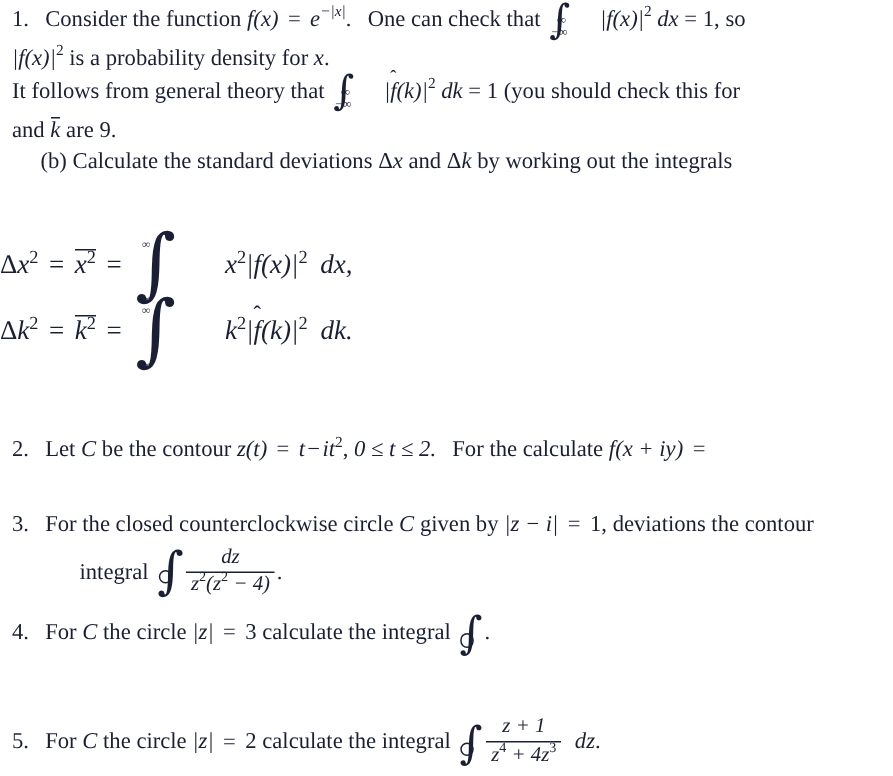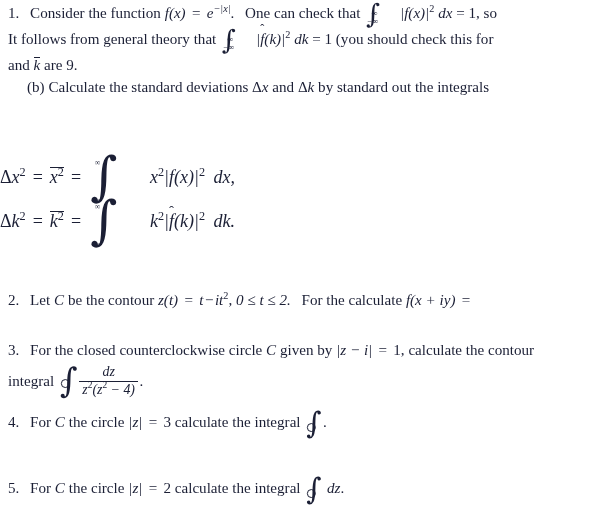--- a/index.html
+++ b/index.html
@@ -219,20 +219,25 @@
       <span class="m"><span>f</span><span>(x)</span></span>
       <span class="opn">=</span>
       <span class="m"><span>e</span><sup class="ei">−|x|</sup></span><span class="mr">.</span><span class="sp2"></span>
       <span class="mr">One can check that</span>
       <span class="intg"><span class="sgn">∫</span><span class="lim-t">∞</span><span class="lim-b">−∞</span><span class="pad"></span></span><span class="m"><span>|f(x)|</span><sup class="e">2</sup></span>
       <span class="m">dx</span>
       <span class="mr">= 1,</span>
       <span class="mr">so</span>
     </div>
 
+    <div class="p-item">
+      <span class="m"><span>|f(x)|</span><sup class="e">2</sup></span>
+      <span class="mr">is a probability density for</span>
+      <span class="m">x</span><span class="mr">.</span>
+    </div>
 
 
     <div class="p-item">
       <span class="mr">It follows from general theory that</span>
       <span class="intg"><span class="sgn">∫</span><span class="lim-t">∞</span><span class="lim-b">−∞</span><span class="pad"></span></span><span class="m">|<span class="hat"><span class="acc">̂</span><span>f</span></span>(<span>k</span>)|<sup class="e">2</sup></span>
       <span class="m">dk</span>
       <span class="mr">= 1</span>
       <span class="mr">(you should check this for</span>
     </div>
 
@@ -242,21 +247,21 @@
       <span class="m"><span class="ovl">k</span></span>
       <span class="mr">are 9.</span>
     </div>
 
     <div class="p-item">
       <span class="indent"></span><span class="mr">(b)</span>
       <span class="mr">Calculate the standard deviations</span>
       <span class="m mr"><span class="mr">Δ</span><span class="m">x</span></span>
       <span class="mr">and</span>
       <span class="m mr"><span class="mr">Δ</span><span class="m">k</span></span>
-      <span class="mr">by standard out the integrals</span>
+      <span class="mr">by working out the integrals</span>
     </div>
   </div>
 
   <div class="display-eq" style="top:163px;">
     <span class="eqline">
       <span class="m"><span class="mr">Δ</span><span>x</span><sup class="e">2</sup></span>
       <span class="opn">=</span>
       <span class="m"><span class="ovl"><span>x</span><sup class="e">2</sup></span></span>
       <span class="opn">=</span>
       <span class="big-int"><span class="sgn">∫</span><span class="lim-t">∞</span><span class="lim-b">−∞</span><span class="pad"></span></span>
@@ -296,23 +301,23 @@
 
   <div class="body-text" style="top:340px;">
     <div class="p-item">
       <span class="mr">3.</span><span class="sp2"></span>
       <span class="mr">For the closed counterclockwise circle</span>
       <span class="m">C</span>
       <span class="mr">given by</span>
       <span class="m">|z − i|</span>
       <span class="opn">=</span>
       <span class="mr">1,</span>
-      <span class="mr">calculate the contour</span>
-    </div>
-    <div class="p-item" style="margin-top:3px;">
+      <span class="mr">deviations the contour</span>
+    </div>
+    <div class="p-item" style="margin-top:3px;margin-left:45px;">
       <span class="mr">integral</span>
       <span class="oint"><span class="sgn">∫</span><span class="ring"></span></span>
       <span class="frac">
         <span class="n m">dz</span>
         <span class="d m"><span>z</span><sup class="e">2</sup><span>(z</span><sup class="e">2</sup><span> − 4)</span></span>
       </span><span class="mr">.</span>
     </div>
   </div>
 
   <div class="body-text" style="top:412px;">
@@ -334,17 +339,21 @@
     <div class="p-item">
       <span class="mr">5.</span><span class="sp2"></span>
       <span class="mr">For</span>
       <span class="m">C</span>
       <span class="mr">the circle</span>
       <span class="m">|z|</span>
       <span class="opn">=</span>
       <span class="mr">2</span>
       <span class="mr">calculate the integral</span>
       <span class="oint small"><span class="sgn">∫</span><span class="ring"></span></span>
+      <span class="frac">
+        <span class="n m">z + 1</span>
+        <span class="d m"><span>z</span><sup class="e">4</sup><span> + 4z</span><sup class="e">3</sup></span>
+      </span>
       <span class="sp"></span><span class="m">dz</span><span class="mr">.</span>
     </div>
   </div>
 
 </div>
 
 </body></html>

